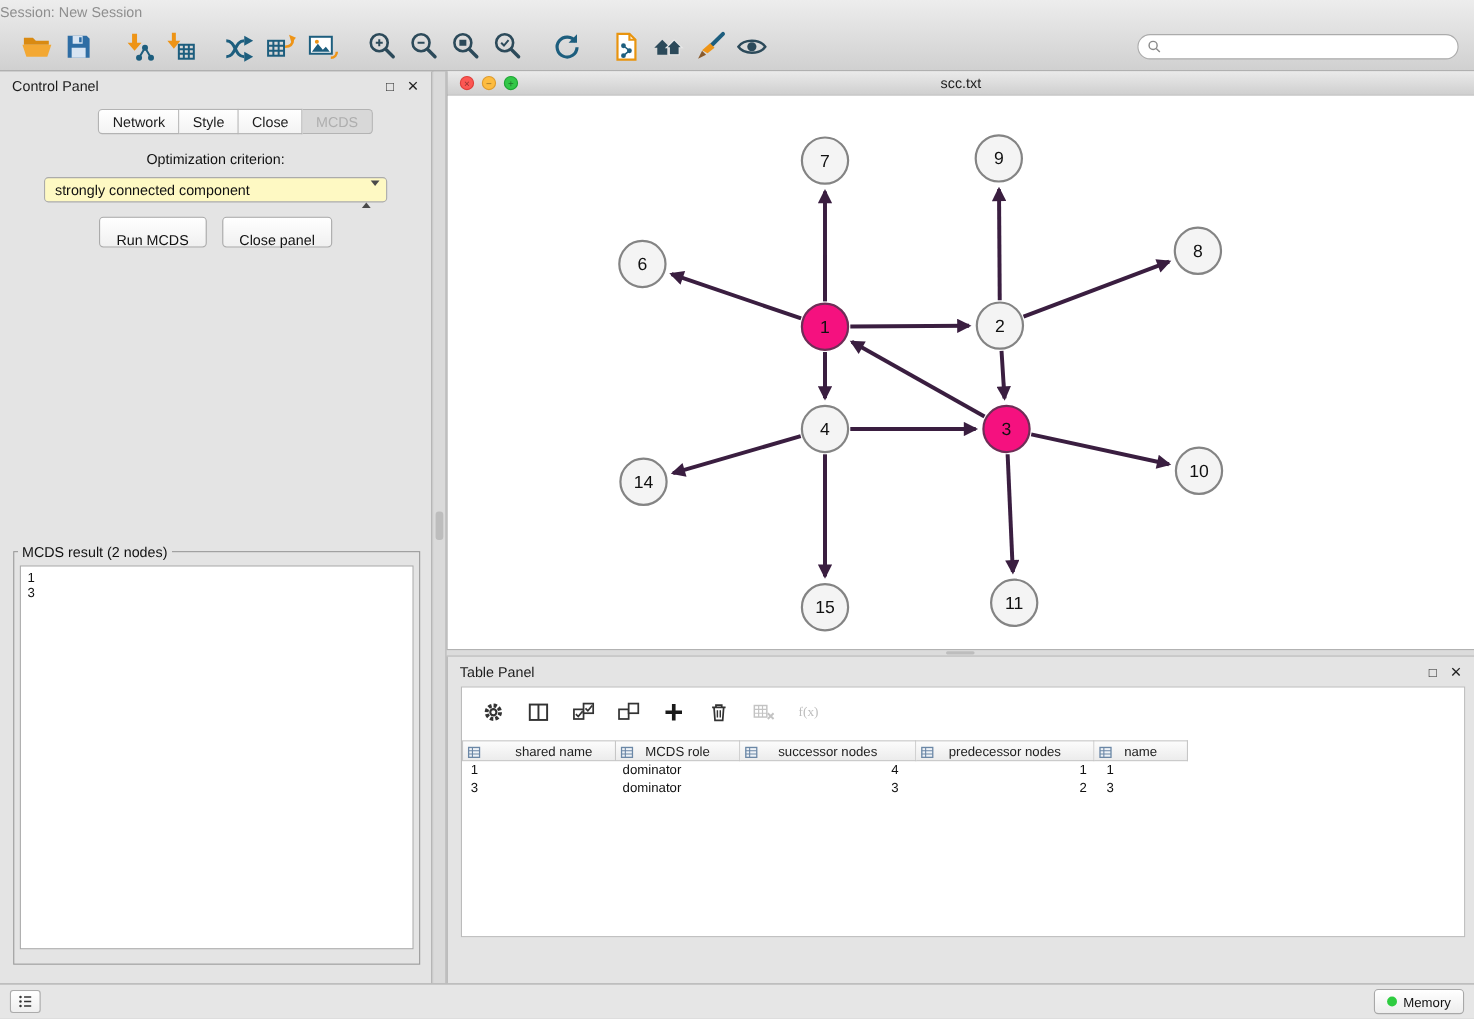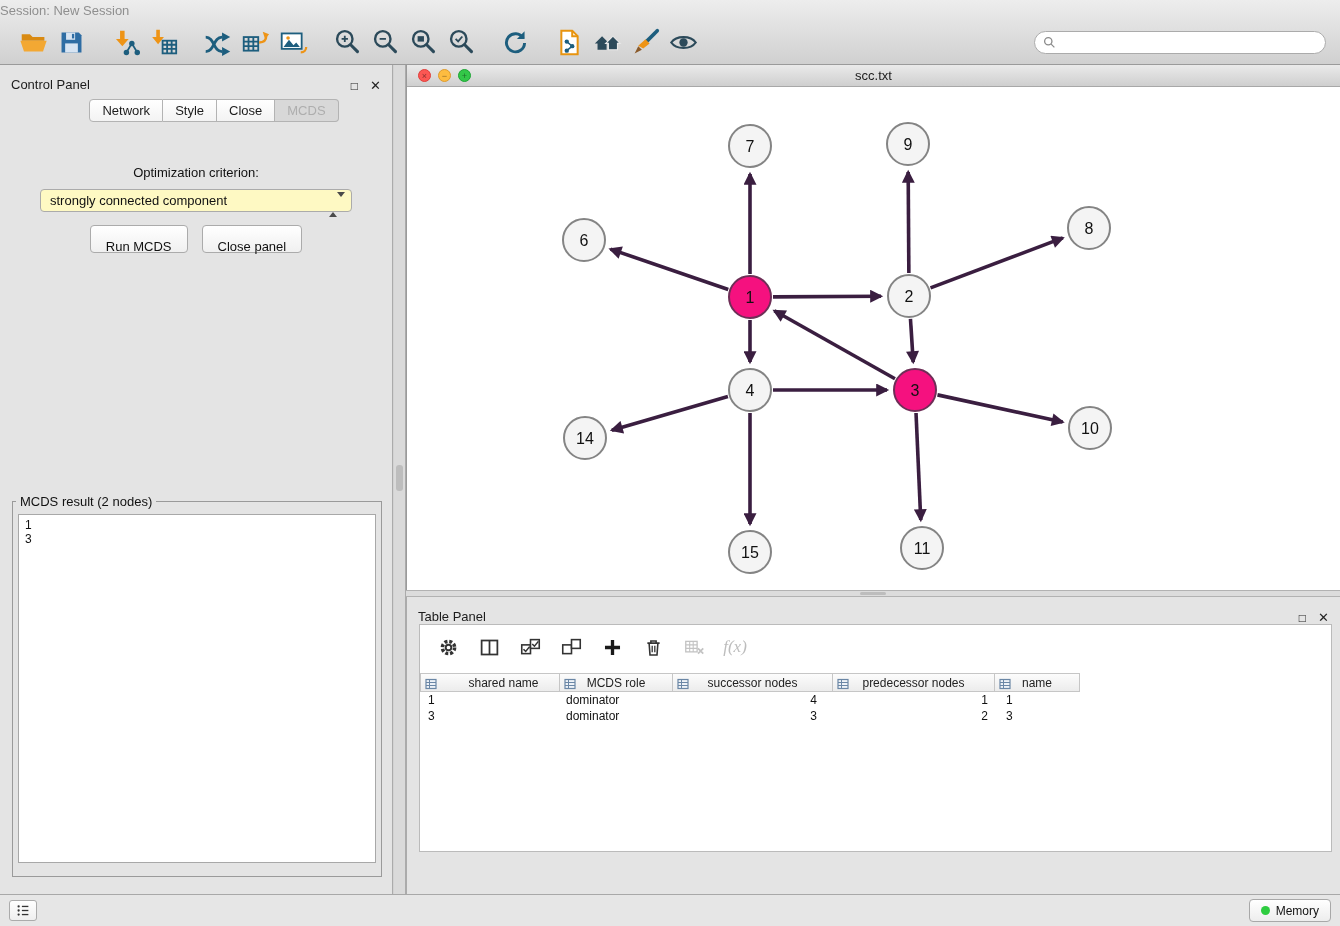--- a/index.html
+++ b/index.html
@@ -17,34 +17,34 @@
   .tbtn svg { width:29px; height:29px; }
   .tsep { width:16px; flex:none; }
   .searchbox { margin-left:auto; width:292px; height:23px; background:#fff; border:1px solid #ababab;
                border-radius:12px; display:flex; align-items:center; padding:0 8px; }
   .searchbox svg { width:13px; height:13px; margin-right:5px; flex:none; }
   .searchbox input { flex:1; border:none; outline:none; background:transparent; font-size:12px; font-family:inherit; }
 
   
   .control-panel { position:absolute; left:0; top:65px; width:393px; bottom:32px;
                    background:#e4e4e4; border-right:1px solid #ababab; }
-  .panel-header { height:27px; display:flex; align-items:flex-end; padding:0 11px; font-size:13px; color:#1c1c1c; }
+  .panel-header { height:27px; display:flex; align-items:center; padding:0 11px; font-size:13px; color:#1c1c1c; }
   .panel-header .spacer { flex:1; }
   .win-ctl { font-size:13px; font-weight:bold; color:#222; margin-left:12px; line-height:1; cursor:default; }
   .win-ctl.float { font-size:12px; font-weight:normal; }
 
   .seg { display:inline-flex;padding-left:36px; }
   .seg .seg-btn { background:linear-gradient(#ffffff,#f3f3f3); border:1px solid #b3b3b3; border-left:none;
         padding:3px 12px; font-size:13px; font-family:inherit; color:#1c1c1c; cursor:default; }
   .seg .seg-btn:first-child { border-left:1px solid #b3b3b3; border-radius:4px 0 0 4px; }
   .seg .seg-btn:last-child { border-radius:0 4px 4px 0; }
   .seg .seg-btn.active { background:#d8d8d8; color:#aeaeae; }
   .tabs-row { text-align:center; margin-top:7px; }
 
-  .opt-label { margin-top:43px; text-align:center; font-size:13px; color:#111; }
+  .opt-label { margin-top:15px; text-align:center; font-size:13px; color:#111; }
   .dropdown { position:relative; margin:9px auto 0; width:312px; height:23px; background:#fef9c3;
               border:1px solid #ababab; border-radius:4px; font-size:13px; line-height:21px;
               padding:0 22px 0 9px; color:#111; cursor:default; }
   .stepper { position:absolute; right:6px; top:4px; }
   .stepper .up { width:0; height:0; border-left:4px solid transparent; border-right:4px solid transparent;
                  border-bottom:5px solid #4a4a4a; margin-bottom:3px; }
   .stepper .down { width:0; height:0; border-left:4px solid transparent; border-right:4px solid transparent;
                  border-top:5px solid #4a4a4a; }
   .btn-row { margin-top:13px; display:flex; justify-content:center; gap:14px; }
   .std-btn { height:23px; padding:13px 15px; background:linear-gradient(#ffffff,#f0f0f0);
@@ -79,21 +79,21 @@
   .net-canvas svg { display:block; width:100%; height:100%; }
 
   
   .table-panel { position:absolute; left:406px; right:0; top:597px; bottom:32px; background:#e4e4e4; border-left:1px solid #ababab; }
   .table-card { position:absolute; left:12px; right:8px; top:27px; bottom:42px; background:#fff; border:1px solid #bbb; }
   .table-toolbar { height:44px; display:flex; align-items:center; gap:17px; padding:0 16px; }
   .ttbtn { border:none; background:transparent; display:flex; align-items:center; justify-content:center;
            width:24px; height:24px; cursor:default; }
   .ttbtn svg { width:21px; height:21px; }
   .ttbtn.plus svg { width:19px; height:19px; }
-  .fx { font-family:"Liberation Serif","DejaVu Serif",serif; font-style:italic; font-size:17px; color:#bdbdbd; }
+  .fx { font-family:"Liberation Serif","DejaVu Serif",serif; font-size:12px; color:#bdbdbd; }
 
   .grid-head { display:flex; margin-top:4px; }
   .gcol { position:relative; height:19px; background:linear-gradient(#fcfcfc,#ececec);
           border:1px solid #c6c6c6; border-left:none; display:flex; align-items:center;
           justify-content:center; font-size:12px; color:#222; cursor:default; }
   .gcol:first-child { border-left:1px solid #c6c6c6; }
   .gcol .hicon { position:absolute; left:4px; top:3.5px; width:12px; height:12px; }
   .gcol:nth-child(1){ width:140px;padding-left:27px; } .gcol:nth-child(2){ width:113px; }
   .gcol:nth-child(3){ width:160px; } .gcol:nth-child(4){ width:162px; }
   .gcol:nth-child(5){ width:85px; }

